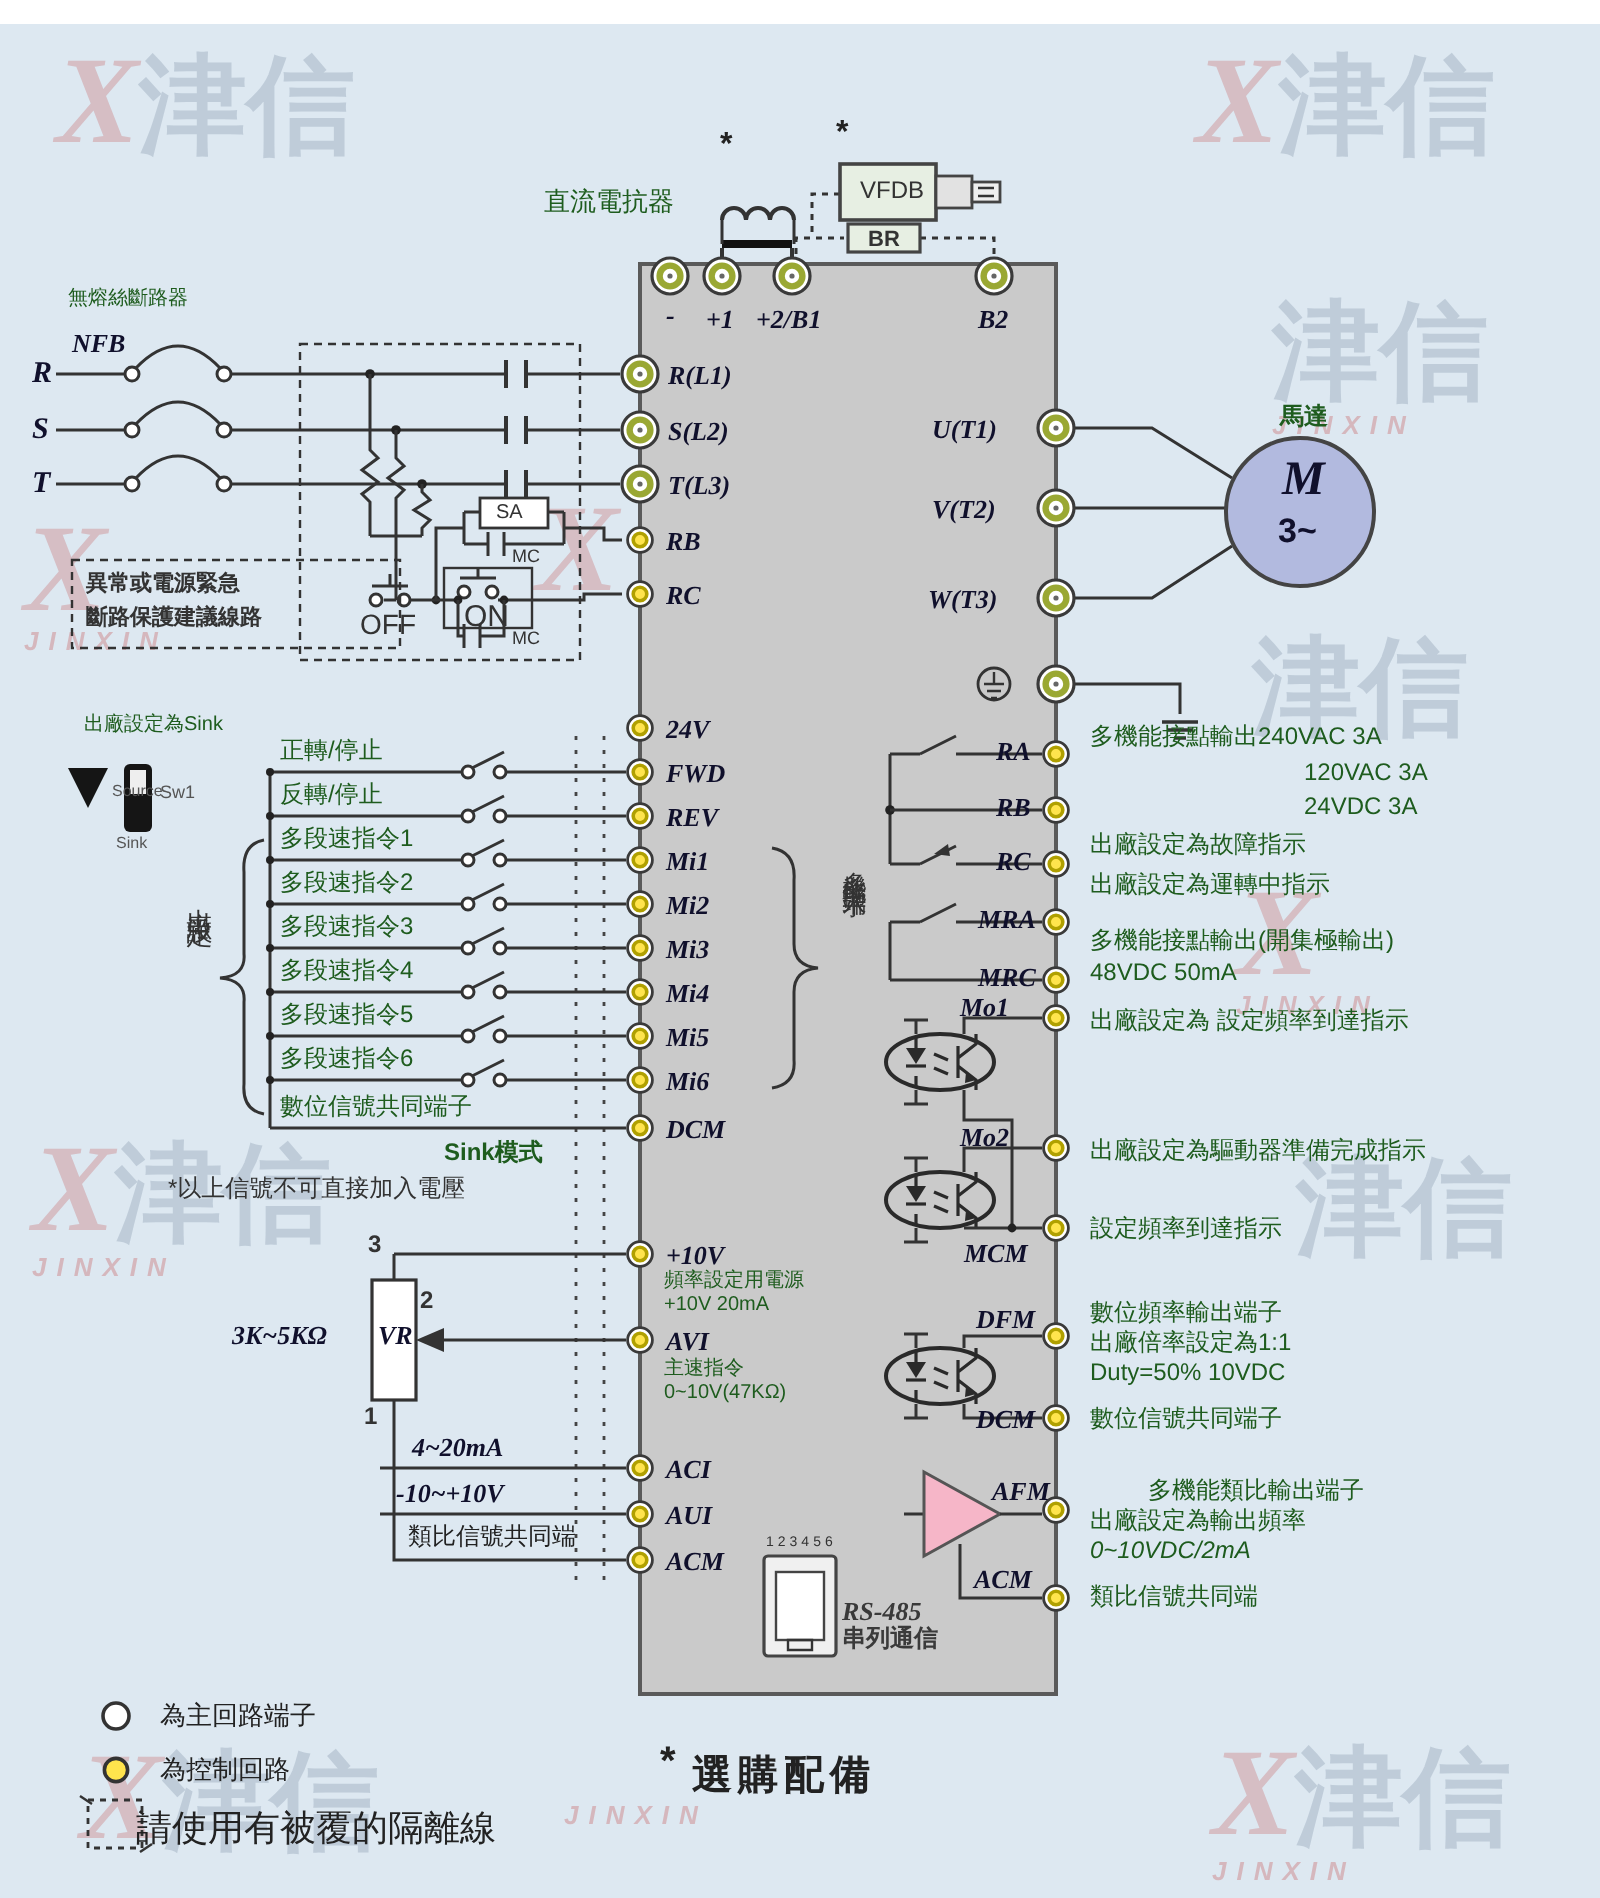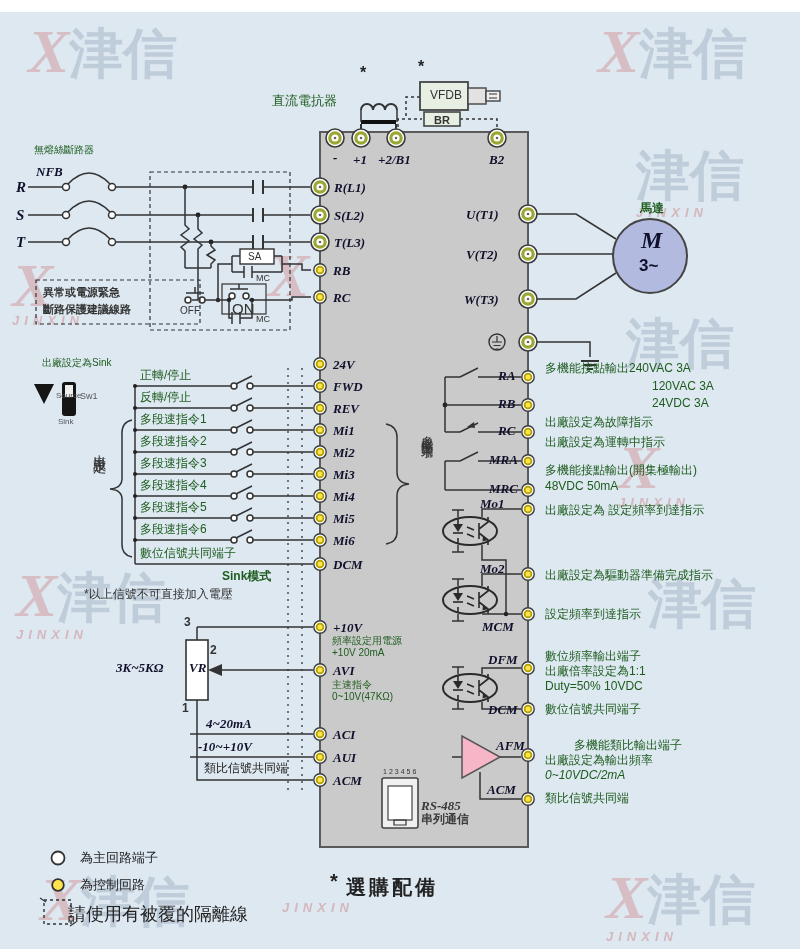--- a/index.html
+++ b/index.html
@@ -300,21 +300,21 @@
   <div class="t phase" style="left:16px;top:167px">R</div>
   <div class="t phase" style="left:16px;top:195px">S</div>
   <div class="t phase" style="left:16px;top:222px">T</div>
   <div class="t term" style="left:334px;top:168px">R(L1)</div>
   <div class="t term" style="left:334px;top:196px">S(L2)</div>
   <div class="t term" style="left:334px;top:223px">T(L3)</div>
   <div class="t" style="left:43px;top:274px;font-size:11px;font-weight:bold;color:#333">異常或電源緊急</div>
   <div class="t" style="left:43px;top:291px;font-size:11px;font-weight:bold;color:#333">斷路保護建議線路</div>
   <div class="t" style="left:248px;top:239px;font-size:10px;color:#333">SA</div>
   <div class="t" style="left:256px;top:262px;font-size:9px;color:#333">MC</div>
-  <div class="t" style="left:180px;top:293px;font-size:10px;color:#333">OFF</div>
+  <div class="t" style="left:180px;top:293px;font-size:14px;color:#333">OFF</div>
   <div class="t" style="left:232px;top:289px;font-size:15px;color:#333">ON</div>
   <div class="t" style="left:256px;top:303px;font-size:9px;color:#333">MC</div>
   <div class="t term" style="left:333px;top:251px">RB</div>
   <div class="t term" style="left:333px;top:278px">RC</div>
 
   <div class="t grn" style="left:42px;top:345px;font-size:10px">出廠設定為Sink</div>
   <div class="t tiny" style="left:56px;top:380px;font-size:8px">Source</div>
   <div class="t tiny" style="left:80px;top:380px">Sw1</div>
   <div class="t tiny" style="left:58px;top:406px;font-size:8px">Sink</div>
   <div class="t vert" style="left:92px;top:432px;font-size:13px;color:#333">出廠設定</div>

